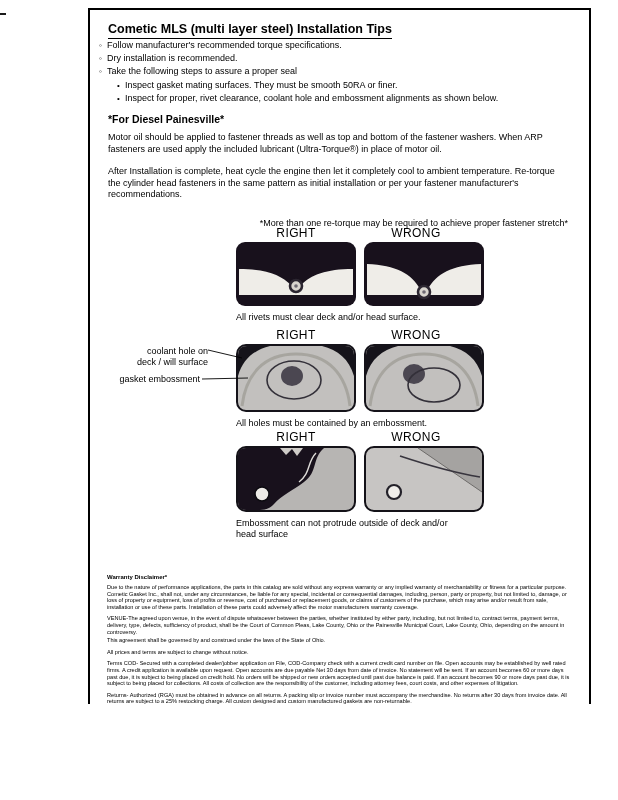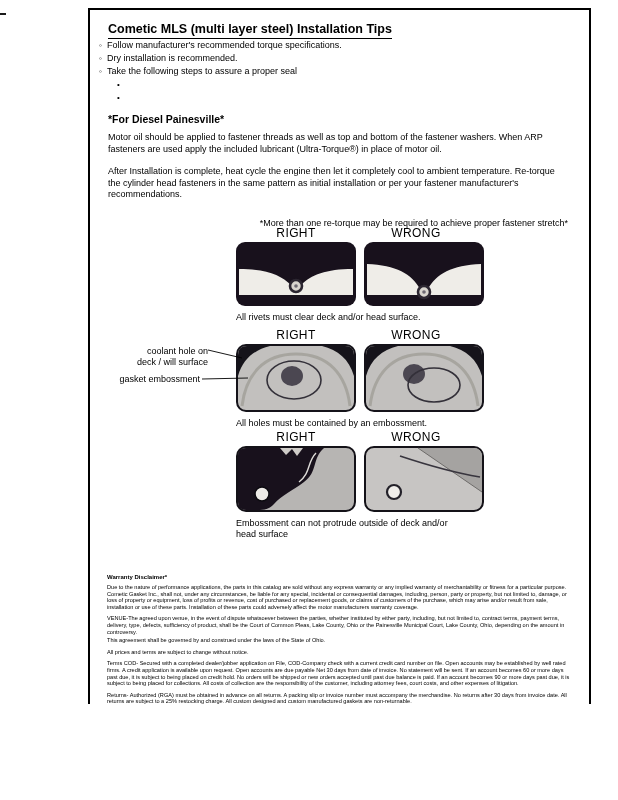--- a/index.html
+++ b/index.html
@@ -63,23 +63,25 @@
       </div>
       <div class="bullet-row">
         <span class="marker">◦</span>
         <span class="btext">Take the following steps to assure a proper seal</span>
       </div>
     </div>
 
     <div class="abs subbullets">
       <div class="bullet-row">
         <span class="marker">•</span>
+        <span class="btext">Inspect gasket mating surfaces. They must be smooth 50RA or finer.</span>
       </div>
       <div class="bullet-row">
         <span class="marker">•</span>
+        <span class="btext">Inspect for proper, rivet clearance, coolant hole and embossment alignments as shown below.</span>
       </div>
     </div>
 
     <div class="abs diesel-heading">*For Diesel Painesville*</div>
     <div class="abs para p1">Motor oil should be applied to fastener threads as well as top and bottom of the fastener washers. When ARP fasteners are used apply the included lubricant (Ultra-Torque®) in place of motor oil.</div>
     <div class="abs para p2">After Installation is complete, heat cycle the engine then let it completely cool to ambient temperature. Re-torque the cylinder head fasteners in the same pattern as initial installation or per your fastener manufacturer's recommendations.</div>
     <div class="abs para note">*More than one re-torque may be required to achieve proper fastener stretch*</div>
 
     <div class="abs diag-row r1">
       <div class="diag-labels">

